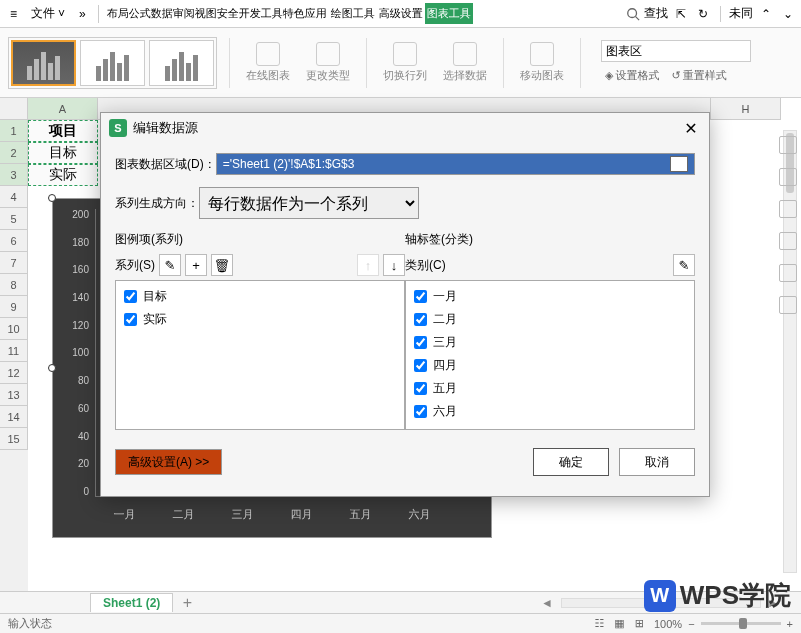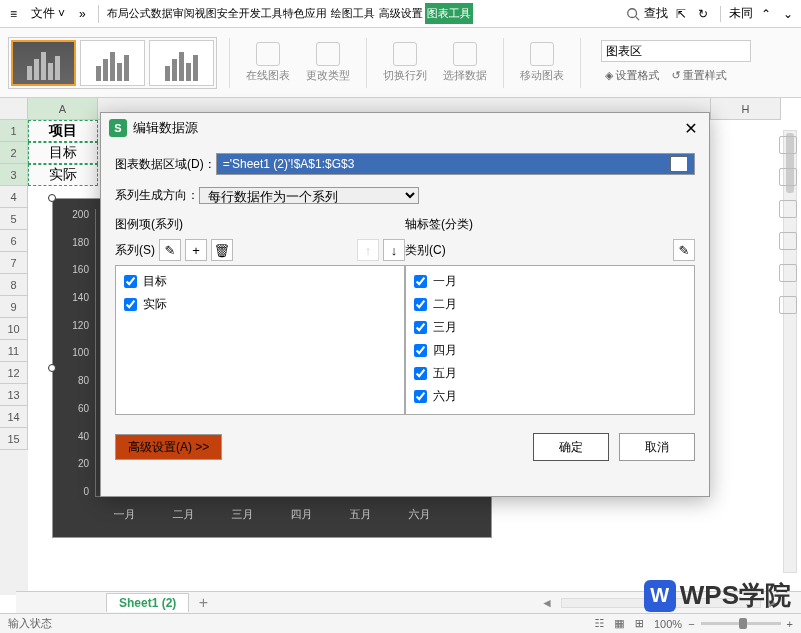--- a/index.html
+++ b/index.html
@@ -63,21 +63,21 @@
 .chart-xaxis { position: absolute; left: 32px; right: 32px; bottom: 0; height: 26px; display: flex; justify-content: space-around; color: #ccc; font-size: 11px; align-items: center; }
 .dialog { position: absolute; top: 112px; left: 100px; width: 610px; height: 385px; background: #f5f5f5; border: 1px solid #999; box-shadow: 0 4px 20px rgba(0,0,0,0.3); }
 .dialog-title { height: 30px; display: flex; align-items: center; padding: 0 8px; font-size: 13px; }
 .dialog-title .logo { width: 18px; height: 18px; background: #2e9f5e; border-radius: 3px; margin-right: 6px; display: flex; align-items: center; justify-content: center; color: #fff; font-weight: bold; font-size: 11px; }
 .dialog-close { margin-left: auto; width: 20px; height: 20px; cursor: pointer; display: flex; align-items: center; justify-content: center; font-size: 16px; }
 .dialog-body { padding: 10px 14px; }
 .form-row { display: flex; align-items: center; margin-bottom: 12px; }
 .form-label { font-size: 12px; white-space: nowrap; }
 .range-input { flex: 1; height: 22px; border: 1px solid #999; background: #3d6db5; color: #fff; padding: 0 6px; font-size: 12px; display: flex; align-items: center; justify-content: space-between; }
 .range-picker { width: 18px; height: 16px; background: #fff; border: 1px solid #666; cursor: pointer; display: flex; align-items: center; justify-content: center; }
-.dir-select { width: 220px; height: 17px; border: 1px solid #999; font-size: 13px; padding: 0 4px; }
+.dir-select { width: 220px; height: 32px; border: 1px solid #999; font-size: 16px; padding: 0 4px; }
 .panels { display: flex; }
 .panel { flex: 1; }
 .panel-title { font-size: 12px; margin-bottom: 6px; }
 .panel-toolbar { display: flex; align-items: center; gap: 4px; margin-bottom: 4px; }
 .panel-toolbar .spacer { flex: 1; }
 .tbtn { width: 22px; height: 22px; border: 1px solid #bbb; background: #fff; cursor: pointer; display: flex; align-items: center; justify-content: center; font-size: 13px; }
 .tbtn.disabled { color: #ccc; border-color: #ddd; }
 .list-box { height: 150px; border: 1px solid #aaa; background: #fff; overflow-y: auto; padding: 4px; }
 .list-item { display: flex; align-items: center; gap: 6px; padding: 3px 4px; font-size: 12px; }
 .list-item input { width: 13px; height: 13px; }
@@ -89,21 +89,21 @@
 
 
 .side-panel { position: absolute; right: 0; top: 130px; width: 26px; display: flex; flex-direction: column; gap: 14px; align-items: center; padding-top: 6px; }
 .side-icon { width: 18px; height: 18px; border: 1px solid #bbb; border-radius: 2px; cursor: pointer; }
 
 
 .vscroll { position: absolute; right: 4px; top: 130px; bottom: 60px; width: 14px; background: #f0f0f0; border: 1px solid #ddd; }
 .vscroll-thumb { position: absolute; top: 2px; left: 2px; right: 2px; height: 60px; background: #ccc; border-radius: 3px; }
 
 
-.sheet-tabs { position: absolute; bottom: 20px; left: 16px; right: 0; height: 22px; display: flex; align-items: center; border-top: 1px solid #ccc; background: #f5f5f5; padding-left: 90px; gap: 4px; }
+.sheet-tabs { position: absolute; bottom: 20px; left: 0; right: 0; height: 22px; display: flex; align-items: center; border-top: 1px solid #ccc; background: #f5f5f5; padding-left: 90px; gap: 4px; }
 .sheet-tab { padding: 2px 12px; border: 1px solid #ccc; border-bottom: none; background: #fff; color: #2e9f5e; font-weight: bold; font-size: 12px; cursor: pointer; }
 .add-sheet { width: 20px; height: 18px; display: flex; align-items: center; justify-content: center; cursor: pointer; font-size: 16px; color: #888; }
 .hscroll-area { flex: 1; display: flex; align-items: center; justify-content: flex-end; padding-right: 20px; gap: 6px; }
 .harrow { width: 14px; height: 14px; cursor: pointer; color: #888; }
 .status-bar { position: absolute; bottom: 0; left: 0; right: 0; height: 20px; display: flex; align-items: center; border-top: 1px solid #ccc; background: #f5f5f5; padding: 0 8px; font-size: 11px; color: #666; gap: 10px; }
 .status-bar .spacer { flex: 1; }
 .zoom-area { display: flex; align-items: center; gap: 6px; }
 .zoom-slider { width: 80px; height: 3px; background: #ccc; position: relative; }
 .zoom-knob { position: absolute; left: 38px; top: -4px; width: 8px; height: 11px; background: #888; border-radius: 2px; }
 .watermark { position: absolute; right: 10px; bottom: 20px; font-size: 26px; font-weight: bold; color: #333; display: flex; align-items: center; gap: 4px; }

